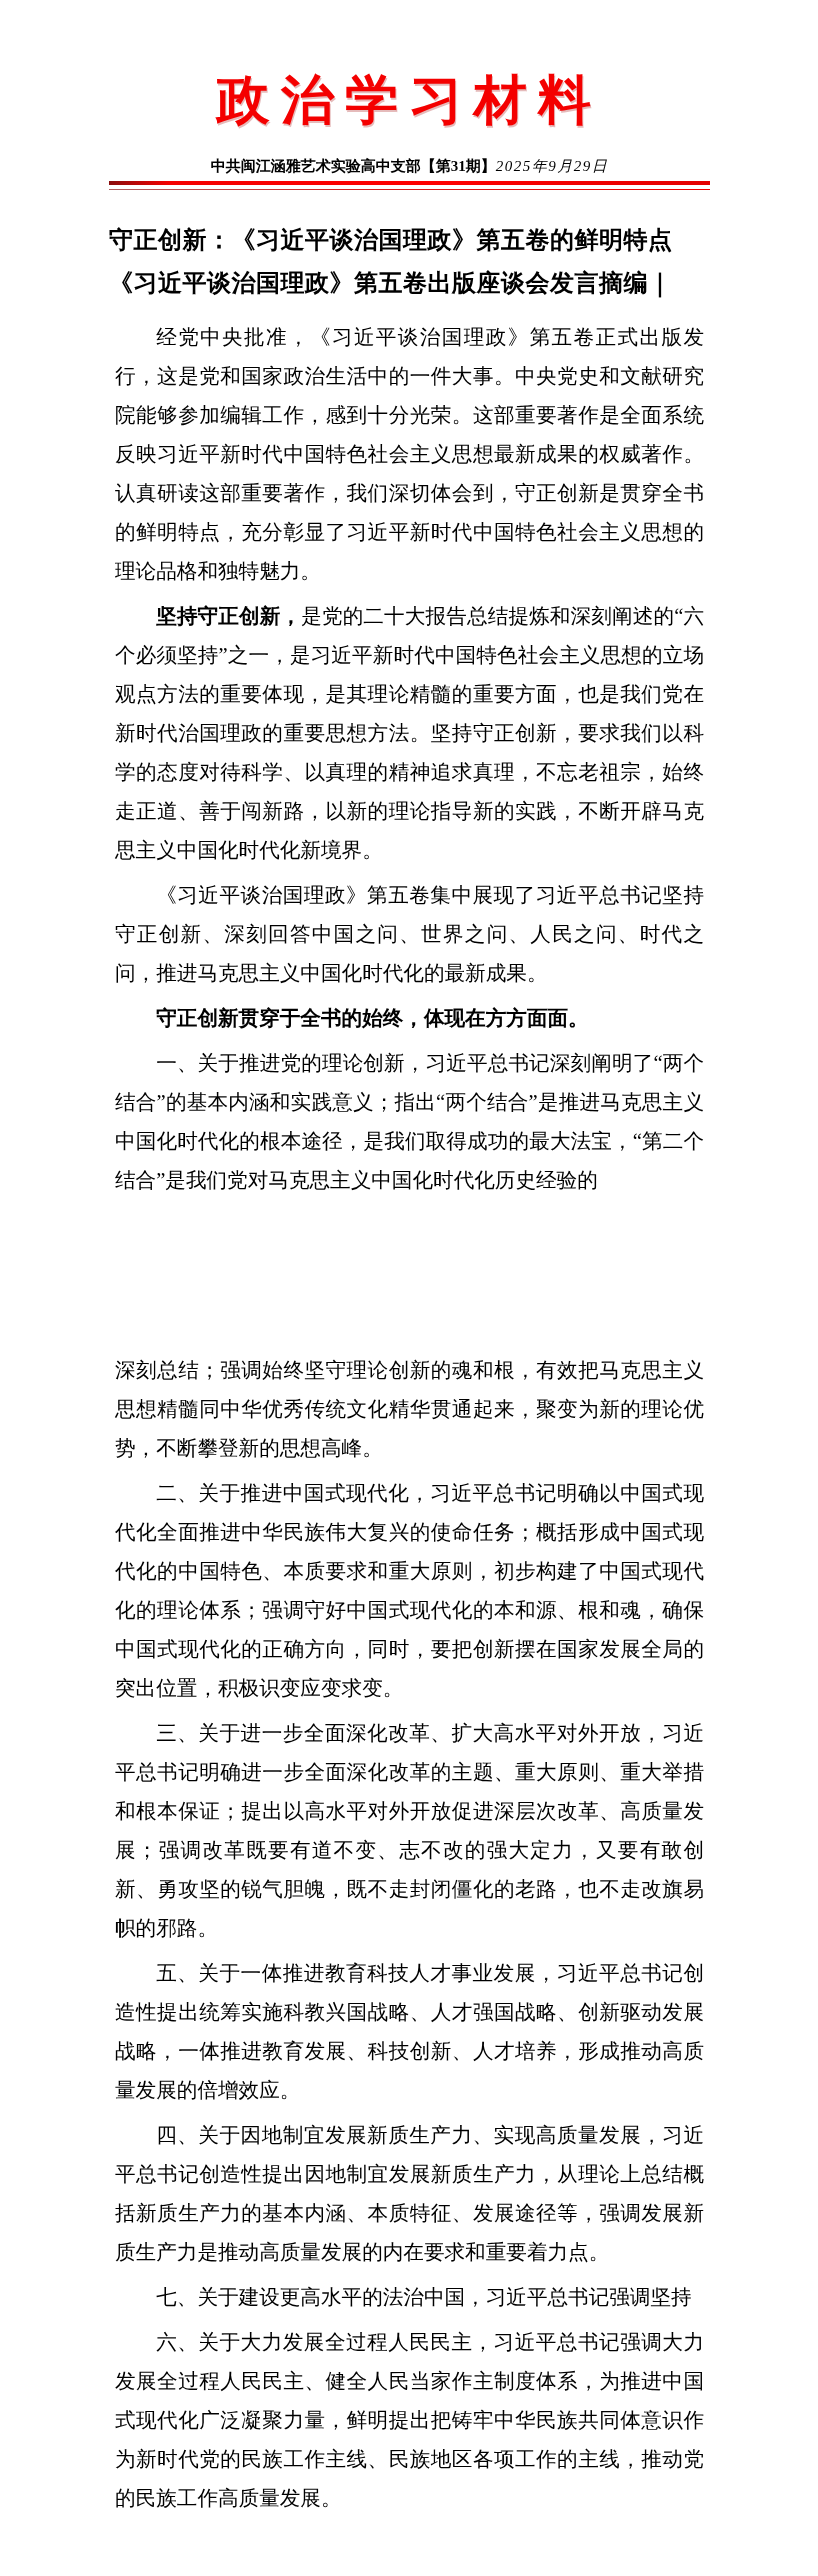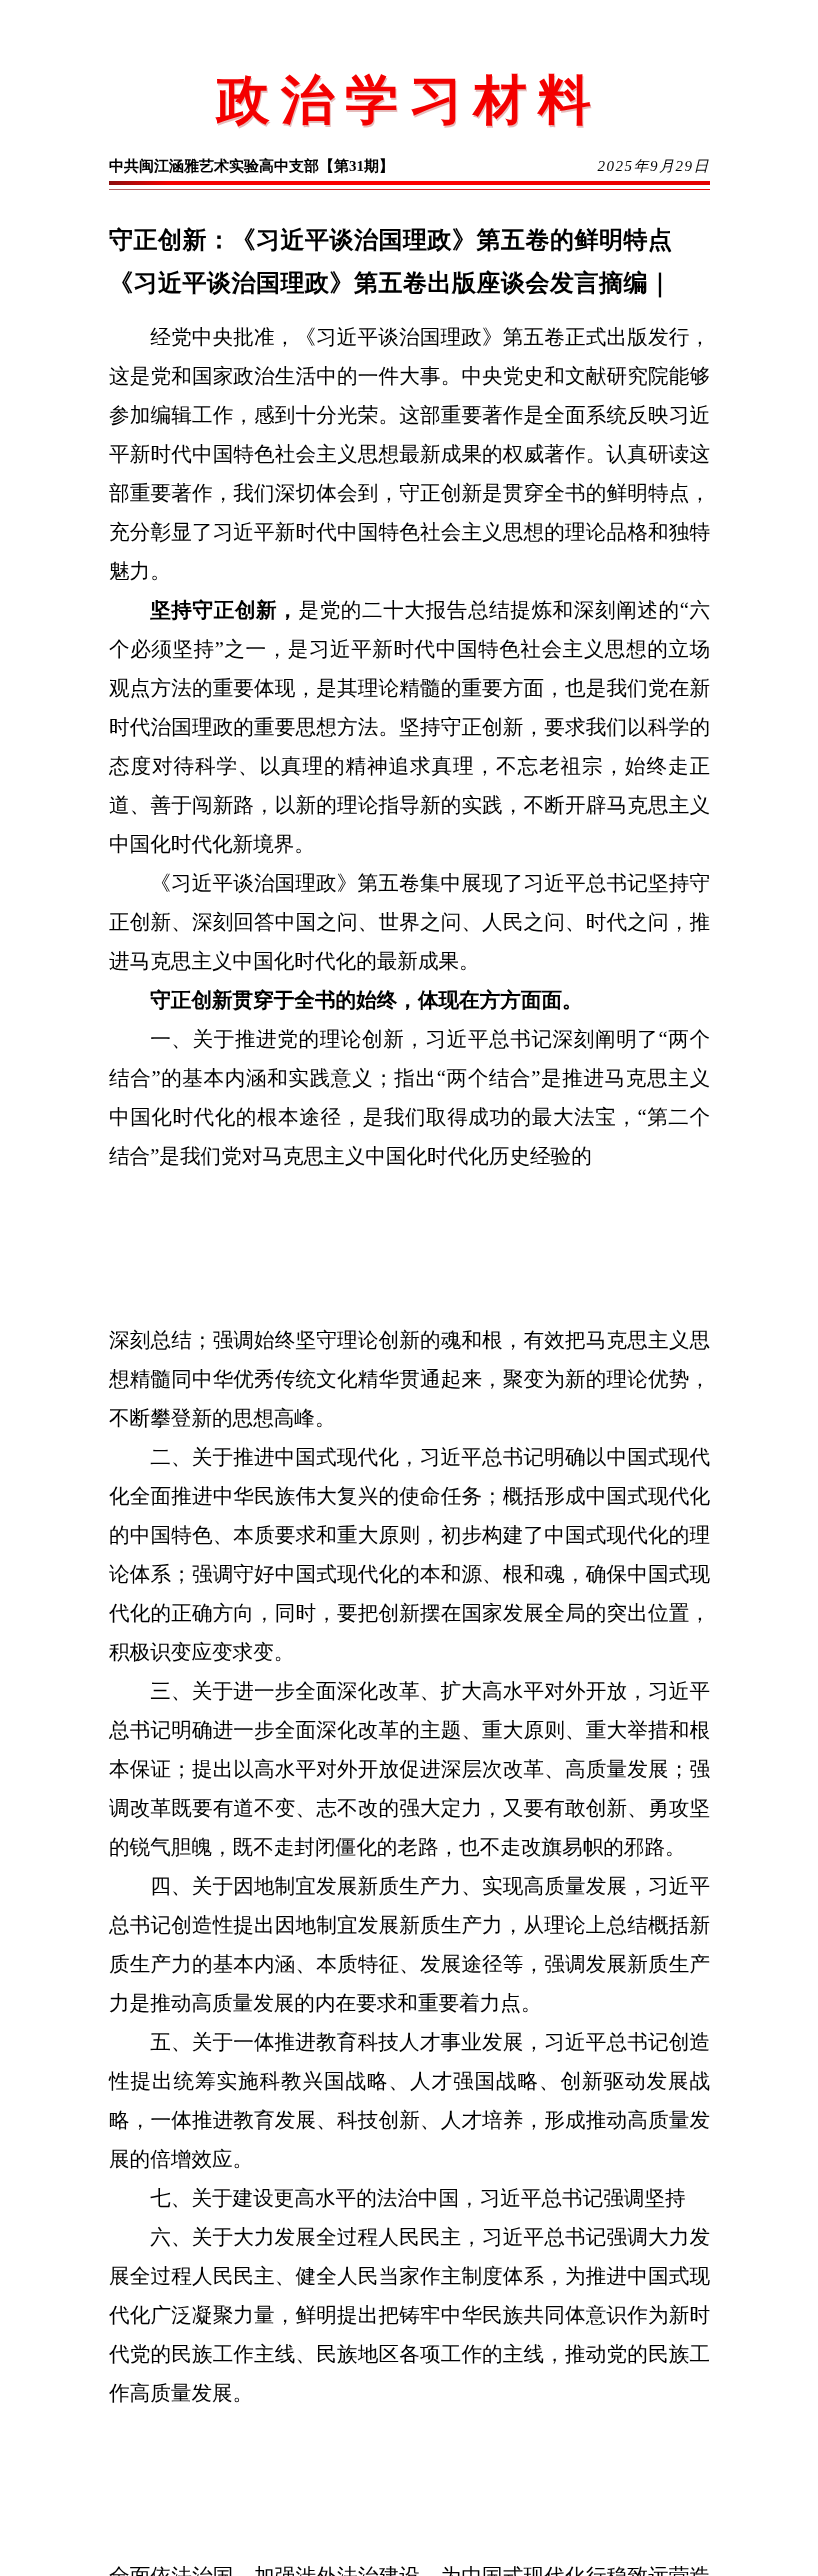--- a/index.html
+++ b/index.html
@@ -33,21 +33,21 @@
     line-height: 1.05;
     font-weight: bold;
     letter-spacing: 11.3px;
     color: #f40000;
     text-shadow: 1px 1.5px 0.5px rgba(180, 60, 60, 0.35);
     white-space: nowrap;
   }
   .header-row {
     margin-top: 28px;
     display: flex;
-    justify-content: space-between;
+    justify-content: center;
     align-items: baseline;
     font-size: 15px;
     line-height: 1.2;
   }
   .issue-info { font-weight: bold; }
   .issue-date { letter-spacing: 1.5px; font-style: italic; }
 
   .rule { margin-top: 6.7px; }
   .rule-thick {
     height: 3.6px;
@@ -67,21 +67,21 @@
     letter-spacing: 0.5px;
   }
   .article-title .t-line { display: block; }
 
   .body-block {
     margin-top: 13.4px;
     font-size: 20.6px;
     line-height: 39px;
   }
   .para {
-    margin: 0;
+    margin: 6px;
     text-indent: 2em;
     text-align: justify;
     word-break: break-all;
   }
   .para.cont { text-indent: 0; }
   .para.bold { font-weight: bold; }
   .para b { font-weight: bold; }
 </style>
 </head>
 <body>
@@ -111,22 +111,22 @@
       </div>
   </section>
 
   <div class="page-gap"></div>
 
   <section class="page page-2">
     <div class="body-block">
         <p class="para cont">深刻总结；强调始终坚守理论创新的魂和根，有效把马克思主义思想精髓同中华优秀传统文化精华贯通起来，聚变为新的理论优势，不断攀登新的思想高峰。</p>
         <p class="para">二、关于推进中国式现代化，习近平总书记明确以中国式现代化全面推进中华民族伟大复兴的使命任务；概括形成中国式现代化的中国特色、本质要求和重大原则，初步构建了中国式现代化的理论体系；强调守好中国式现代化的本和源、根和魂，确保中国式现代化的正确方向，同时，要把创新摆在国家发展全局的突出位置，积极识变应变求变。</p>
         <p class="para">三、关于进一步全面深化改革、扩大高水平对外开放，习近平总书记明确进一步全面深化改革的主题、重大原则、重大举措和根本保证；提出以高水平对外开放促进深层次改革、高质量发展；强调改革既要有道不变、志不改的强大定力，又要有敢创新、勇攻坚的锐气胆魄，既不走封闭僵化的老路，也不走改旗易帜的邪路。</p>
+        <p class="para">五、关于一体推进教育科技人才事业发展，习近平总书记创造性提出统筹实施科教兴国战略、人才强国战略、创新驱动发展战略，一体推进教育发展、科技创新、人才培养，形成推动高质量发展的倍增效应。</p>
         <p class="para">四、关于因地制宜发展新质生产力、实现高质量发展，习近平总书记创造性提出因地制宜发展新质生产力，从理论上总结概括新质生产力的基本内涵、本质特征、发展途径等，强调发展新质生产力是推动高质量发展的内在要求和重要着力点。</p>
-        <p class="para">五、关于一体推进教育科技人才事业发展，习近平总书记创造性提出统筹实施科教兴国战略、人才强国战略、创新驱动发展战略，一体推进教育发展、科技创新、人才培养，形成推动高质量发展的倍增效应。</p>
         <p class="para">七、关于建设更高水平的法治中国，习近平总书记强调坚持</p>
         <p class="para">六、关于大力发展全过程人民民主，习近平总书记强调大力发展全过程人民民主、健全人民当家作主制度体系，为推进中国式现代化广泛凝聚力量，鲜明提出把铸牢中华民族共同体意识作为新时代党的民族工作主线、民族地区各项工作的主线，推动党的民族工作高质量发展。</p>
       </div>
   </section>
 
   <div class="page-gap"></div>
 
   <section class="page page-3">
     <div class="body-block">
         <p class="para cont">全面依法治国、加强涉外法治建设，为中国式现代化行稳致远营造有利法治条件和外部环境。</p>

